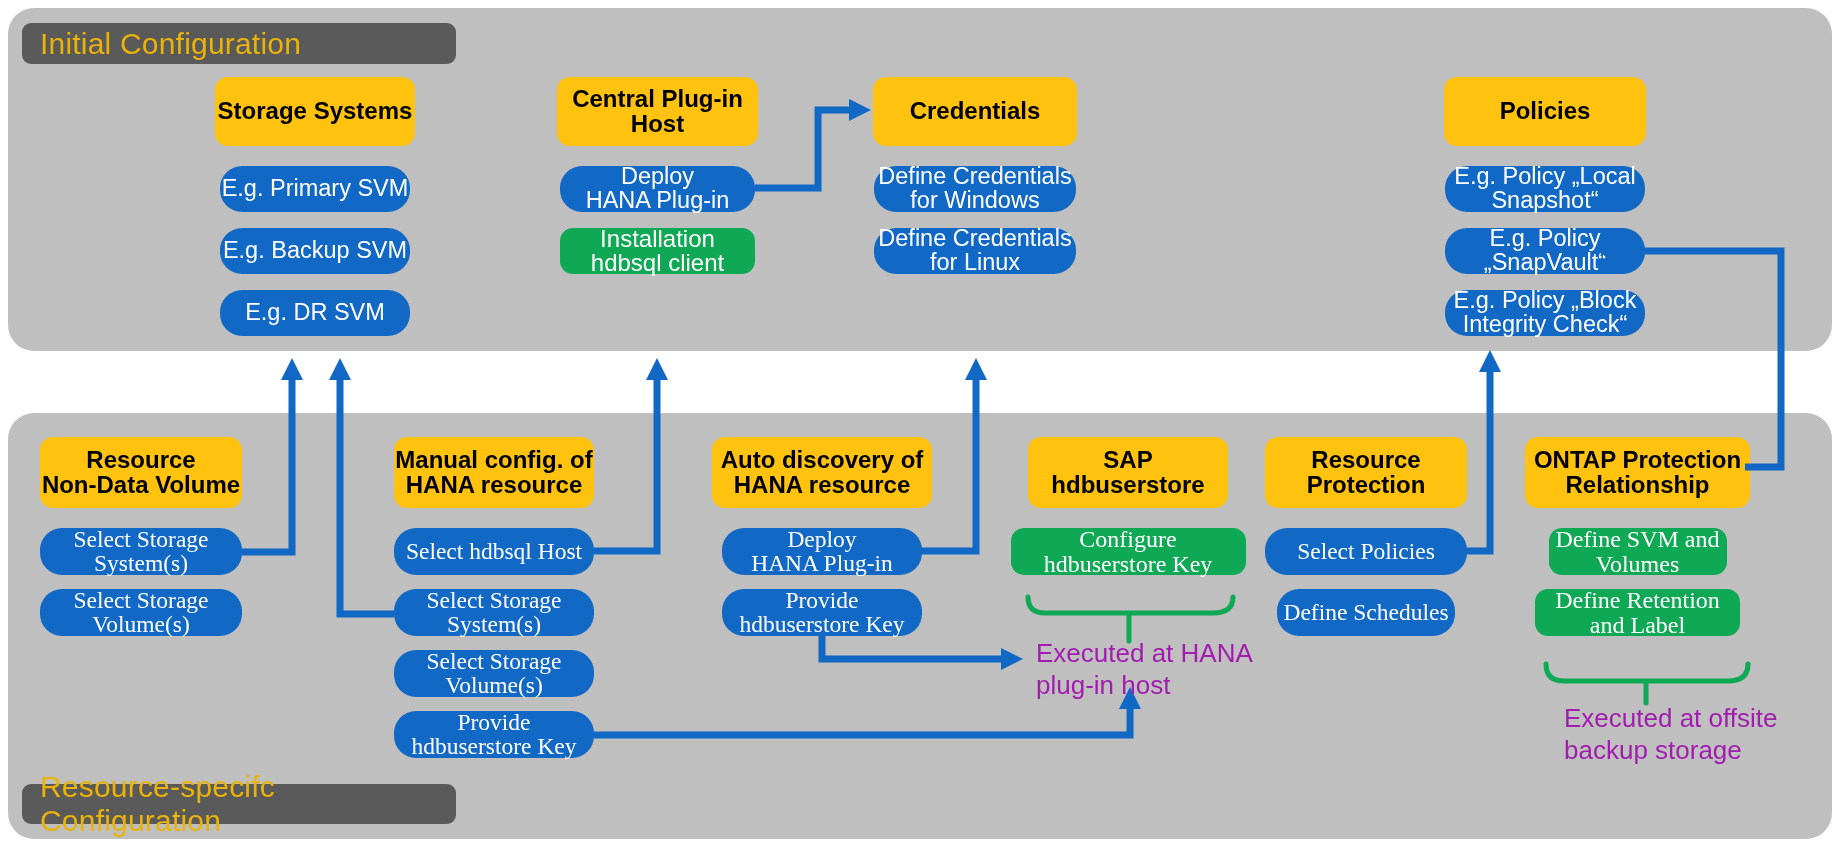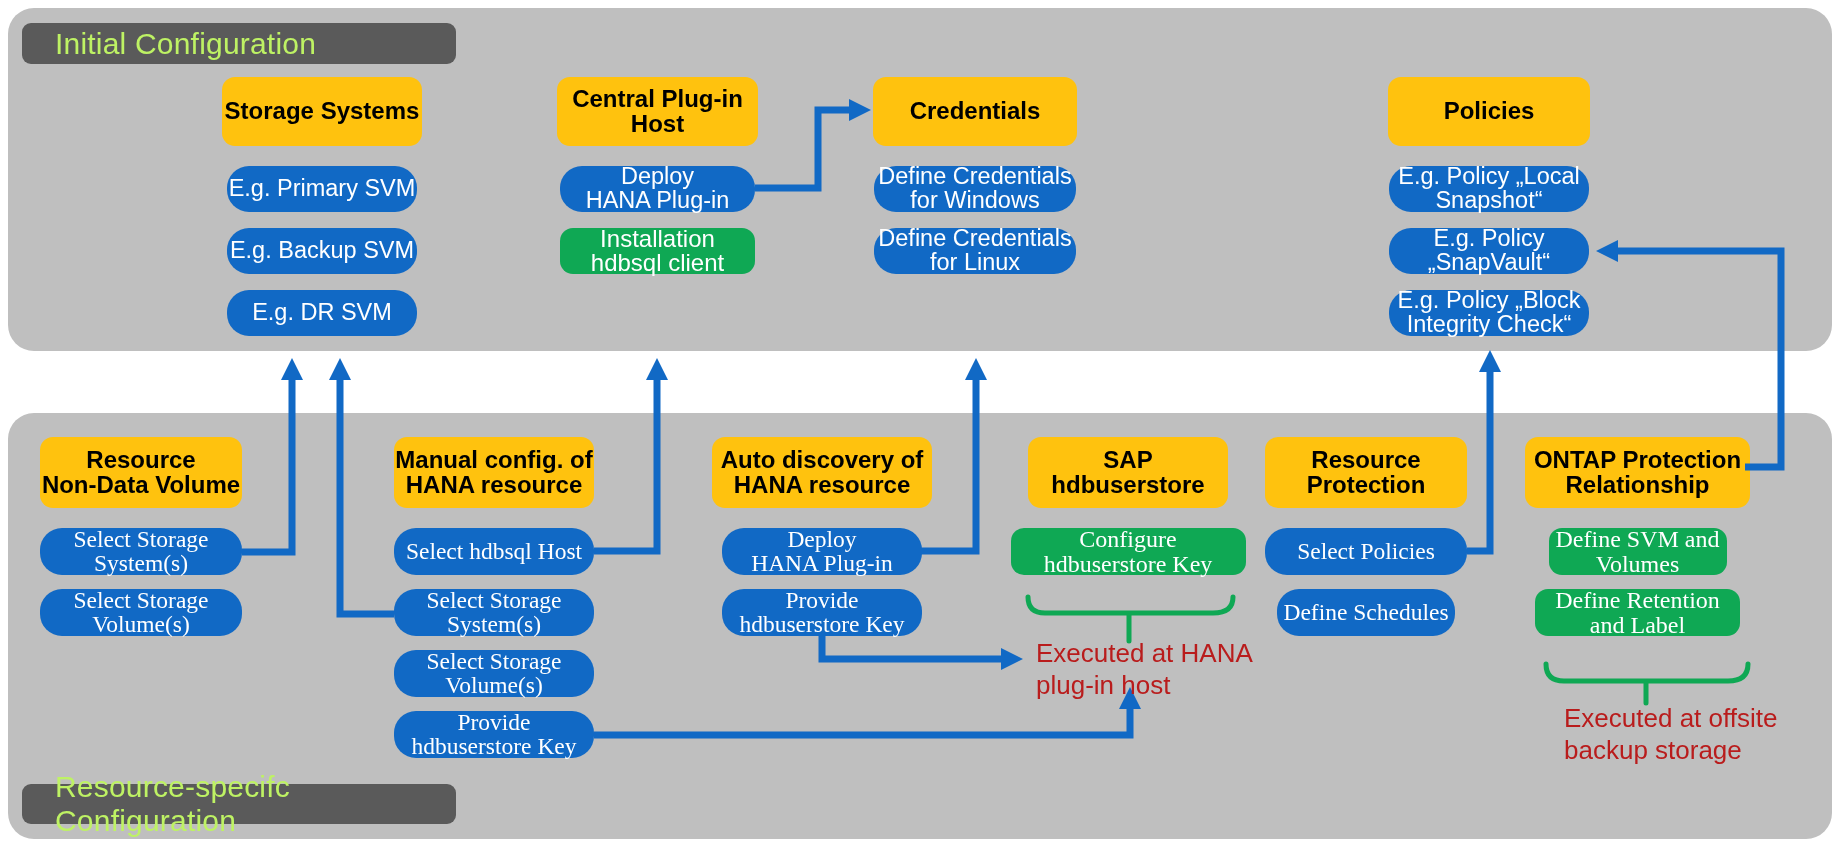--- a/index.html
+++ b/index.html
@@ -8,79 +8,79 @@
     --yellow:#FFC20E;
     --panel:#BFBFBF;
     --titlebar:#5A5A5A;
   }
   html,body{margin:0;padding:0;background:#fff;}
   #canvas{position:relative;width:1847px;height:848px;background:#fff;overflow:hidden;
           font-family:"Liberation Sans","DejaVu Sans",sans-serif;}
   .panel{position:absolute;background:var(--panel);border-radius:26px;}
   #panel-initial{left:8px;top:8px;width:1824px;height:343px;}
   #panel-resource{left:8px;top:413px;width:1824px;height:426px;}
-  .title-bar{position:absolute;background:var(--titlebar);color:#bef264;border-radius:9px;
-             font-size:30px;display:flex;align-items:center;padding-left:33px;
+  .title-bar{position:absolute;background:var(--titlebar);color:#eab308;border-radius:9px;
+             font-size:30px;display:flex;align-items:center;padding-left:18px;
              box-sizing:border-box;letter-spacing:.2px;}
   #title-initial{left:22px;top:23px;width:434px;height:41px;}
   #title-resource{left:22px;top:784px;width:434px;height:40px;}
   .col{position:absolute;display:flex;flex-direction:column;align-items:center;}
   .box{box-sizing:border-box;display:flex;align-items:center;justify-content:center;
        text-align:center;border-radius:13px;white-space:pre-line;line-height:1.02;flex:none;}
   .box.header{font-weight:bold;color:#000;background:var(--yellow);font-size:24px;}
   .box.blue{background:var(--blue);color:#fff;font-size:23.5px;border-radius:22px;}
   .box.green{background:var(--green);color:#fff;font-size:24px;}
   .sec-initial .box.header{height:69px;width:100%;}
   .sec-resource .box.header{height:71px;width:100%;}
   .sec-initial .box.sub{height:46px;}
   .sec-resource .box.sub{height:47px;font-family:Liberation Serif, serif;}
   .box.header + .box.sub{margin-top:20px;}
   .sec-initial .box.sub + .box.sub{margin-top:16px;}
   .sec-resource .box.sub + .box.sub{margin-top:14px;}
-  .caption{position:absolute;color:#b91c1c;font-size:26px;line-height:32px;white-space:pre-line;}
+  .caption{position:absolute;color:#a21caf;font-size:26px;line-height:32px;white-space:pre-line;}
   #caption-hana{left:1036px;top:637px;}
   #caption-offsite{left:1564px;top:702px;}
   #arrow-layer{position:absolute;left:0;top:0;width:1847px;height:848px;pointer-events:none;}
   #arrow-layer path.arrow{fill:none;stroke:var(--blue);stroke-width:7px;}
   #arrow-layer path.brace{fill:none;stroke:var(--green);stroke-width:5px;stroke-linecap:round;}
 </style>
 </head>
 <body>
 
 <div id="canvas">
 
   <div class="panel" id="panel-initial"></div>
   <div class="panel" id="panel-resource"></div>
 
   <div class="title-bar" id="title-initial">Initial Configuration</div>
   <div class="title-bar" id="title-resource">Resource-specifc Configuration</div>
 
   <div id="sec-initial">
-      <div class="col sec-initial" style="left: 222px; top: 77px; width: 200px; align-items: center;">
+      <div class="col sec-initial" style="left: 215px; top: 77px; width: 200px; align-items: center;">
         <div class="box header">Storage Systems</div>
         <div class="box sub blue" style="width: 190px;">E.g. Primary SVM</div>
         <div class="box sub blue" style="width: 190px;">E.g. Backup SVM</div>
         <div class="box sub blue" style="width: 190px;">E.g. DR SVM</div>
       </div>
       <div class="col sec-initial" style="left: 557px; top: 77px; width: 201px;">
         <div class="box header">Central Plug-in
 Host</div>
         <div class="box sub blue" style="width: 195px;">Deploy
 HANA Plug-in</div>
         <div class="box sub green" style="width: 195px;">Installation
 hdbsql client</div>
       </div>
       <div class="col sec-initial" style="left: 873px; top: 77px; width: 204px;">
         <div class="box header">Credentials</div>
         <div class="box sub blue" style="width: 202px;">Define Credentials
 for Windows</div>
         <div class="box sub blue" style="width: 202px;">Define Credentials
 for Linux</div>
       </div>
-      <div class="col sec-initial" style="left: 1388px; top: 77px; width: 202px;">
+      <div class="col sec-initial" style="left: 1444px; top: 77px; width: 202px;">
         <div class="box header">Policies</div>
         <div class="box sub blue" style="width: 200px;">E.g. Policy „Local
 Snapshot“</div>
         <div class="box sub blue" style="width: 200px;">E.g. Policy
 „SnapVault“</div>
         <div class="box sub blue" style="width: 200px;">E.g. Policy „Block
 Integrity Check“</div>
       </div>
     </div>
   <div id="sec-resource">

